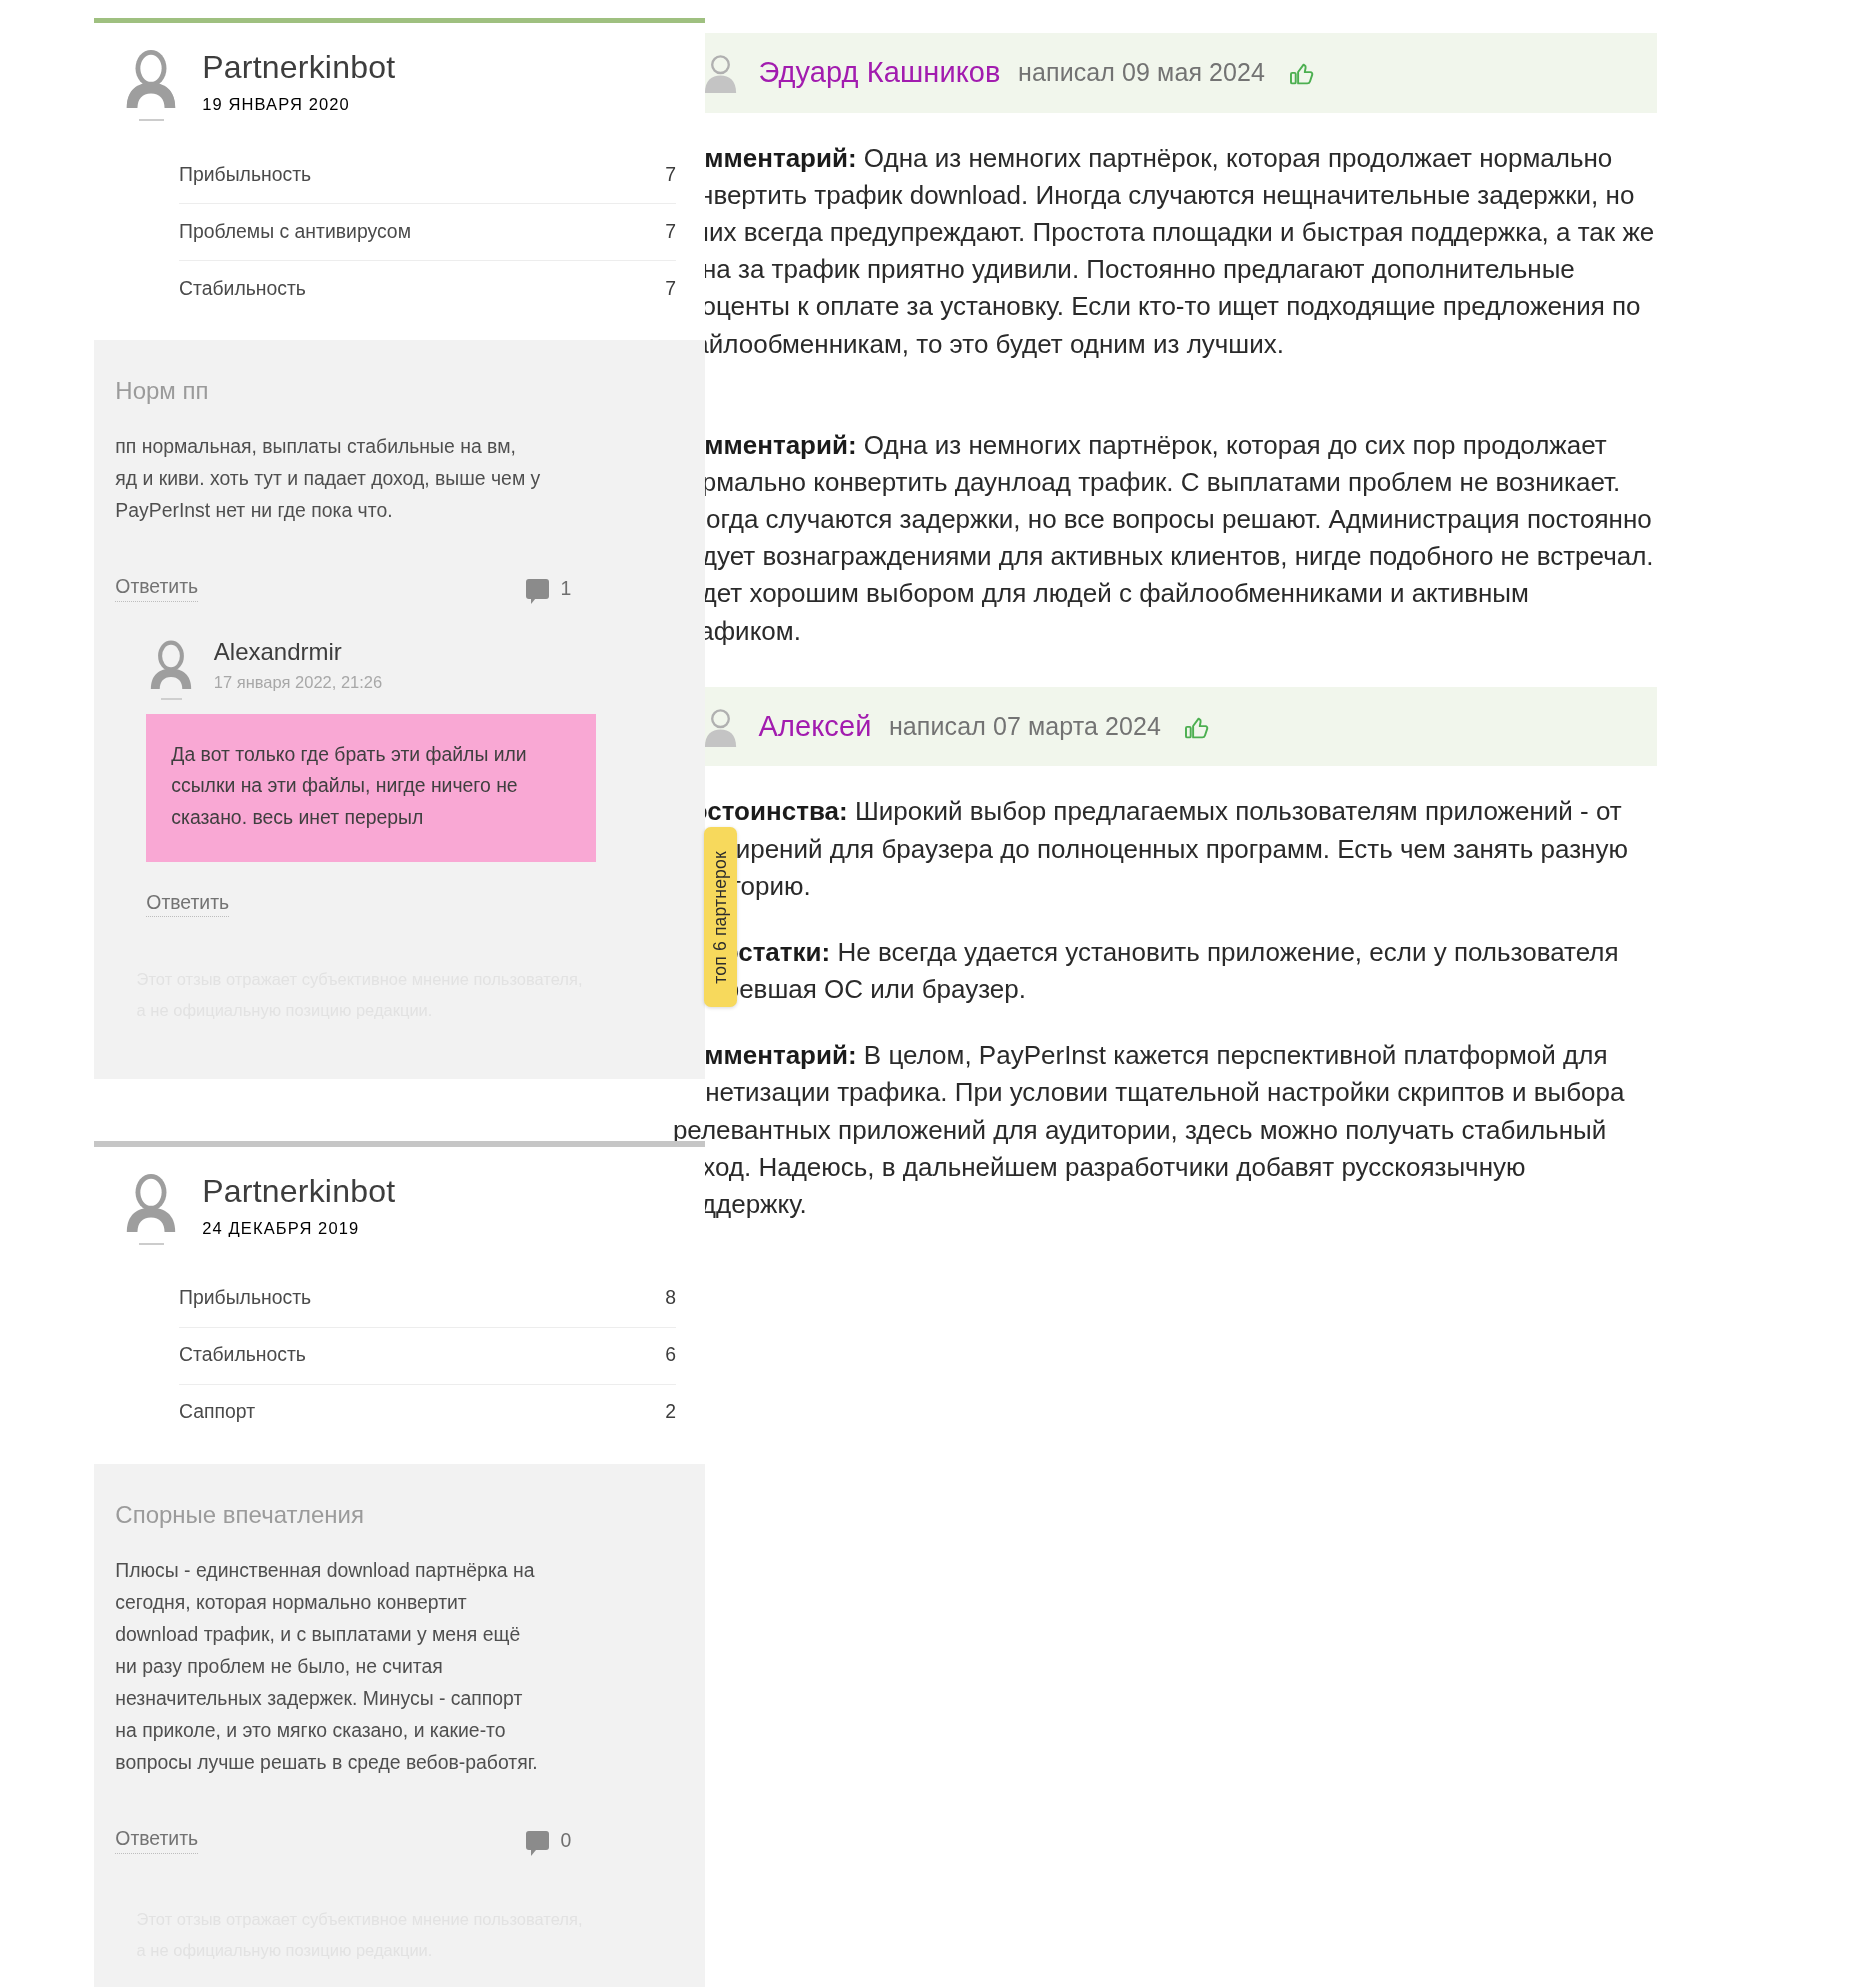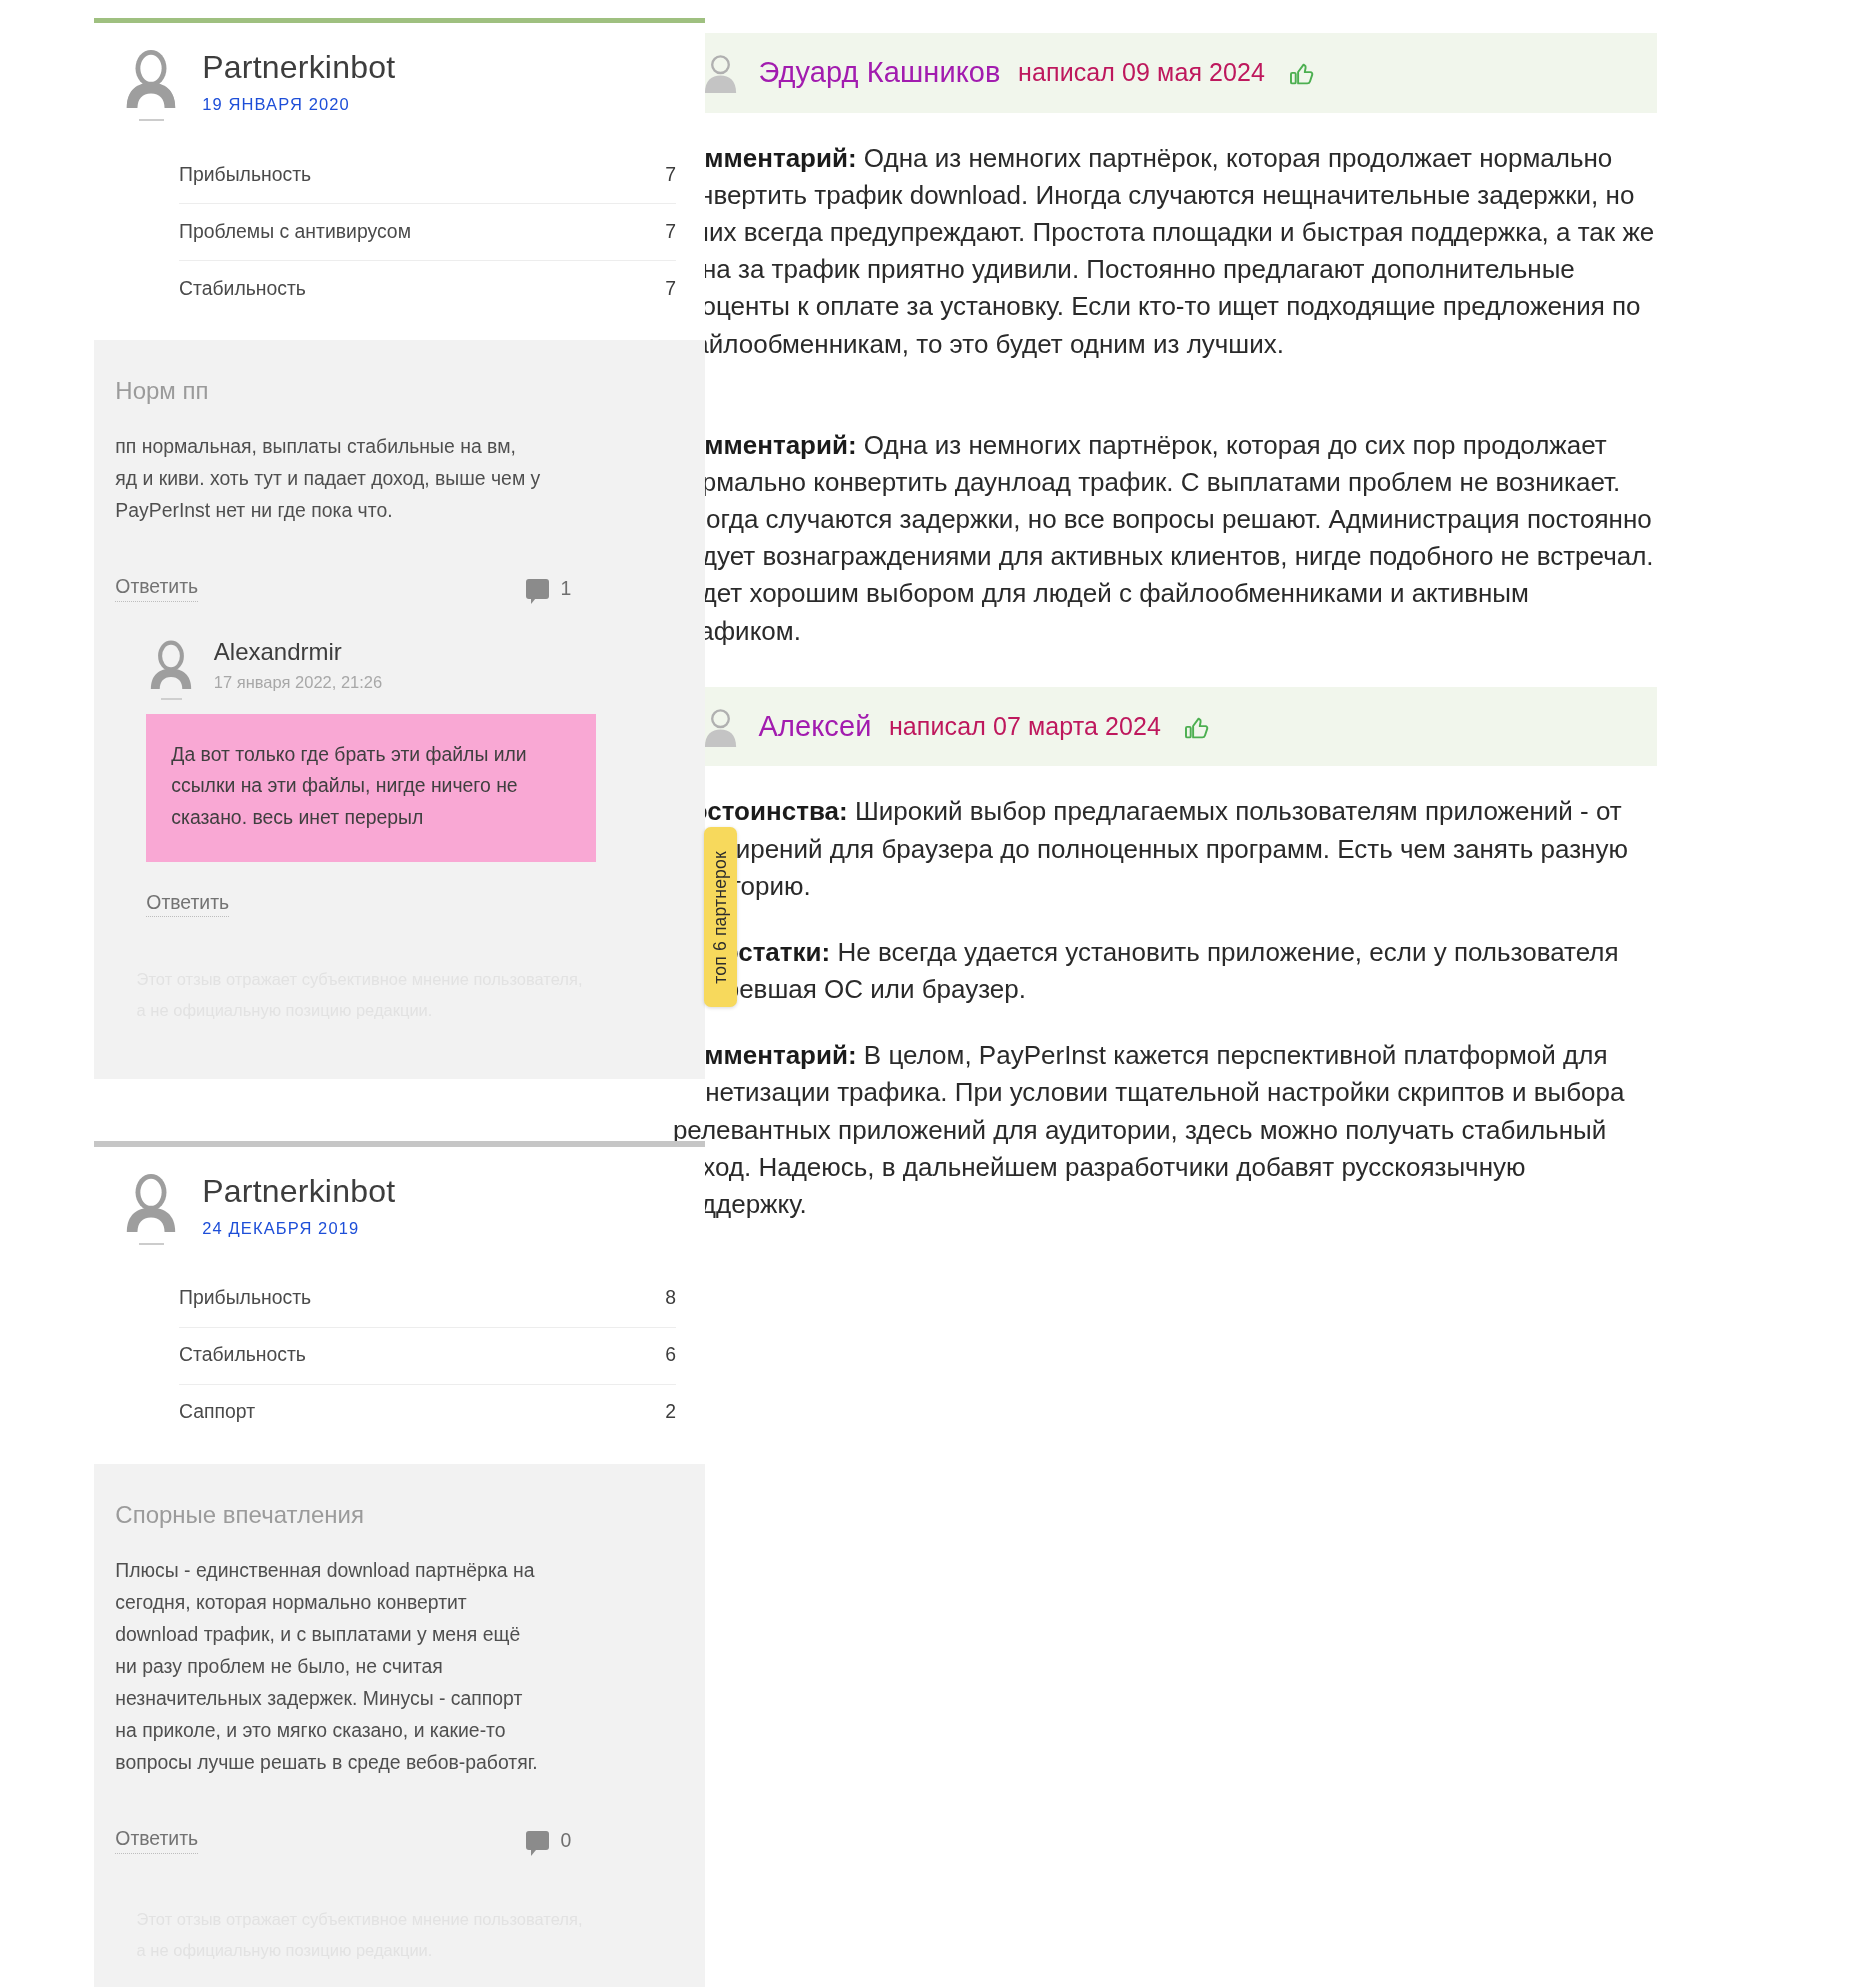--- a/index.html
+++ b/index.html
@@ -70,21 +70,21 @@
   .head-text { padding-top: 1.9px; }
   .author-name {
     font-size: 32px;
     color: #3d3d3d;
     letter-spacing: 0.2px;
     line-height: 1.1;
     font-weight: 400;
   }
   .author-date {
     font-size: 16.5px;
-    color: #1d4ed8;
+    color: #000000;
     letter-spacing: 1.1px;
     margin-top: 9.7px;
     text-transform: uppercase;
   }
 
   .ratings {
     padding: 33px 29px 3.9px 85px;
   }
   .rating-row {
     display: flex;
@@ -247,21 +247,21 @@
   }
   .avatar-sm { width: 41px; height: 41px; flex: 0 0 41px; }
   .cmt-name {
     font-size: 29px;
     color: #a21caf;
     font-weight: 400;
     letter-spacing: 0.1px;
   }
   .cmt-date {
     font-size: 25px;
-    color: #be185d;
+    color: #737373;
     letter-spacing: 0.1px;
     text-align: right;
   }
   .thumb-icon { margin-left: 3.9px; display: inline-flex; }
   .comment-body { padding: 27px 1.9px 3.9px 1.9px; }
   .comment-body p {
     margin: 0 0 29px 0;
     font-size: 26px;
     line-height: 1.43;
     color: #2a2a2a;

